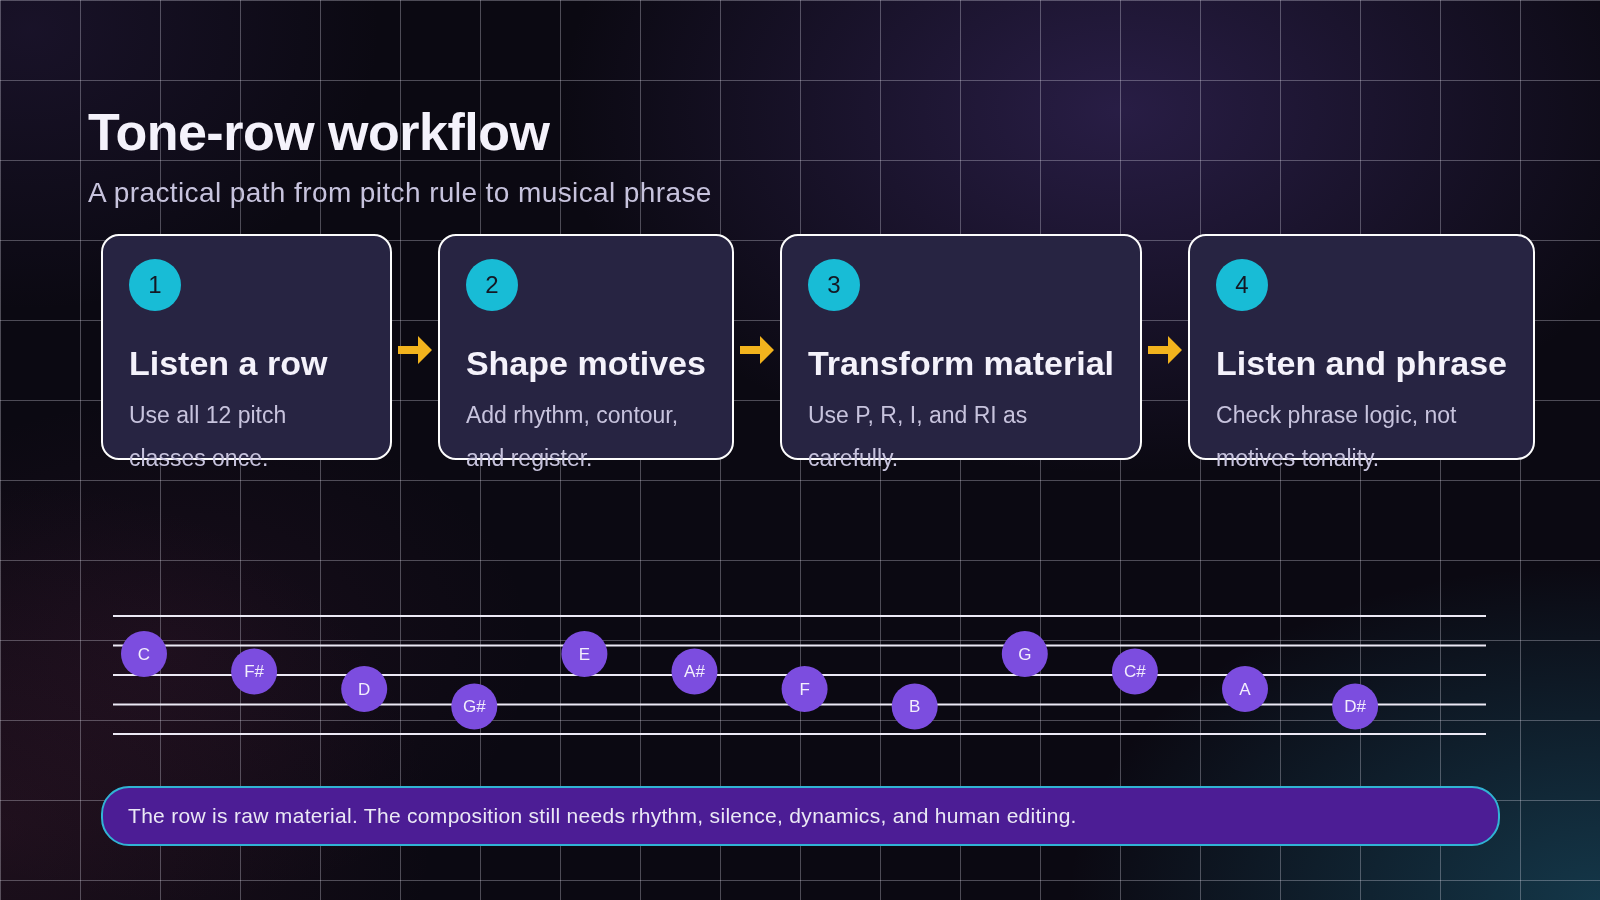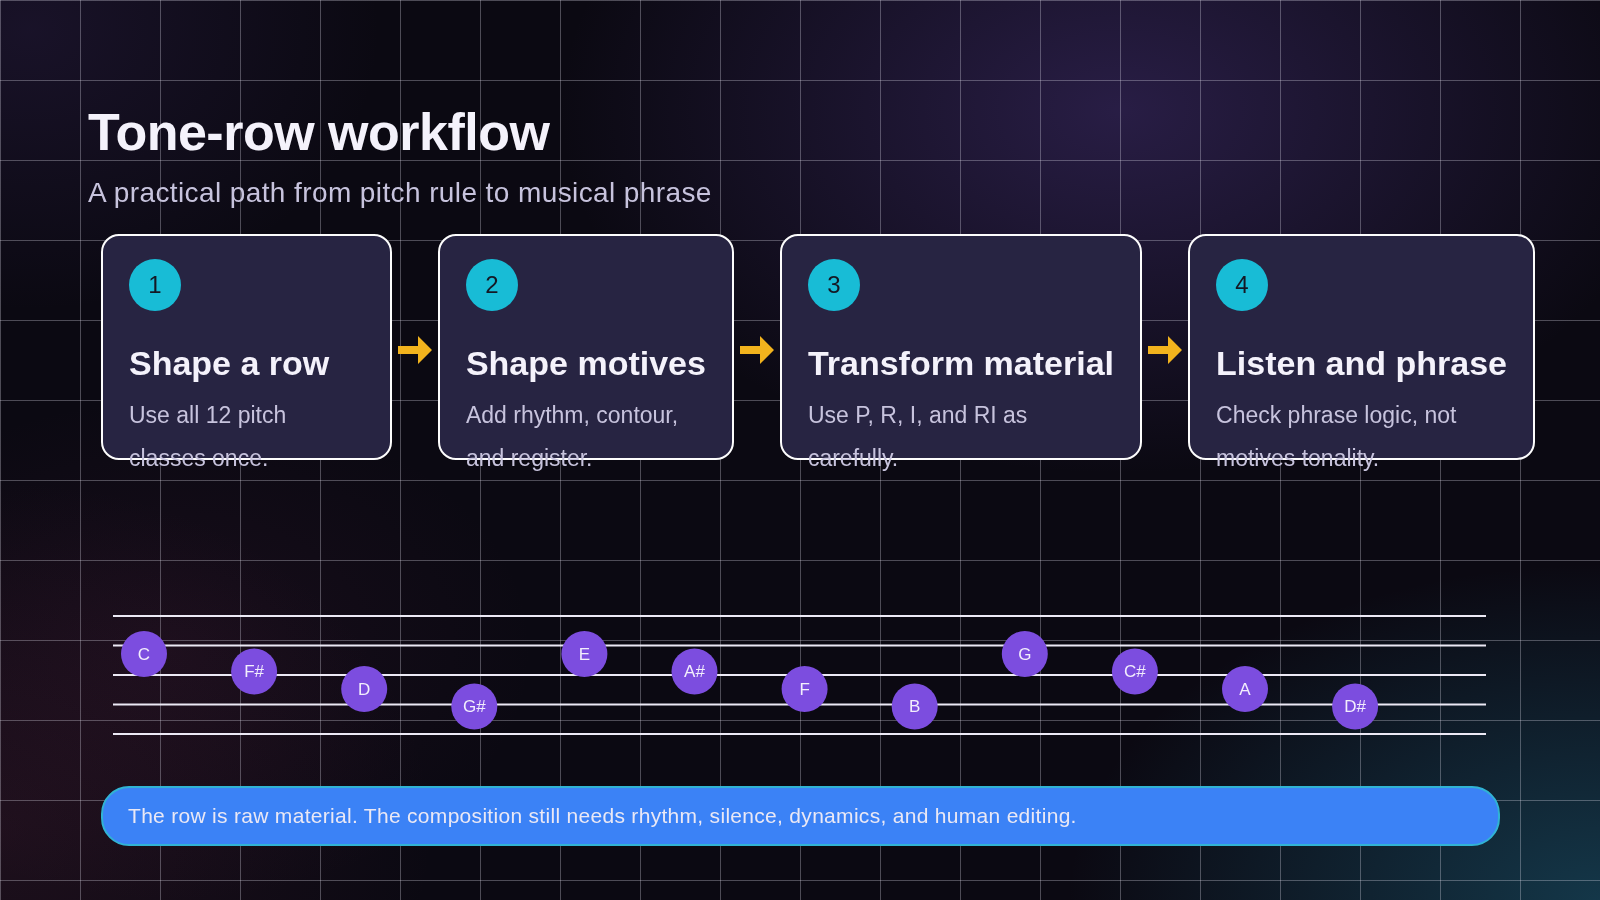--- a/index.html
+++ b/index.html
@@ -40,38 +40,38 @@
   .arrow{display:block;width:34px;height:32px;fill:var(--arrow-gold,#f2b31d);}
 
   #staff{position:absolute;left:0;top:0;pointer-events:none;}
   .staff-line{stroke:var(--staff-line,#ece9f5);stroke-width:2;}
   .note-circle{fill:var(--note-purple,#7c4ddf);}
   .note-label{fill:#f2eefc;font-size:17px;font-family:"Liberation Sans",sans-serif;text-anchor:middle;}
 
   .banner{
     position:absolute;left:101px;top:786px;width:1399px;height:60px;box-sizing:border-box;
     border:2.5px solid var(--banner-border,#31b3d4);border-radius:28px;
-    background:#3b82f6;display:flex;align-items:center;padding-left:25px;
+    background:#4c1d95;display:flex;align-items:center;padding-left:25px;
     font-size:21px;letter-spacing:.3px;color:#eae8f5;
   }
 </style>
 </head>
 <body>
 
 <header>
   <h1>Tone-row workflow</h1>
   <p class="subtitle">A practical path from pitch rule to musical phrase</p>
 </header>
 
 <div class="cards" id="cards">
   <div class="card">
     <div class="badge">
       <span>1</span>
     </div>
-    <div class="card-title">Shape a row</div>
+    <div class="card-title">Listen a row</div>
     <div class="card-desc">Use all 12 pitch classes once.</div>
   </div>
 <span class="arrow-wrap">
       <svg class="arrow" viewBox="0 0 34 32">
         <polygon points="0,12 20,12 20,2 34,16 20,30 20,20 0,20"></polygon>
       </svg>
     </span>
   <div class="card">
     <div class="badge">
       <span>2</span>

